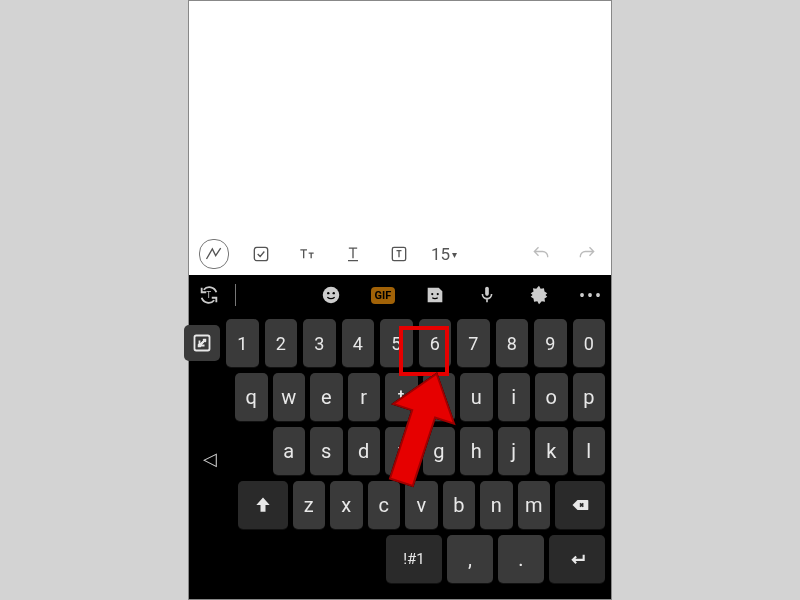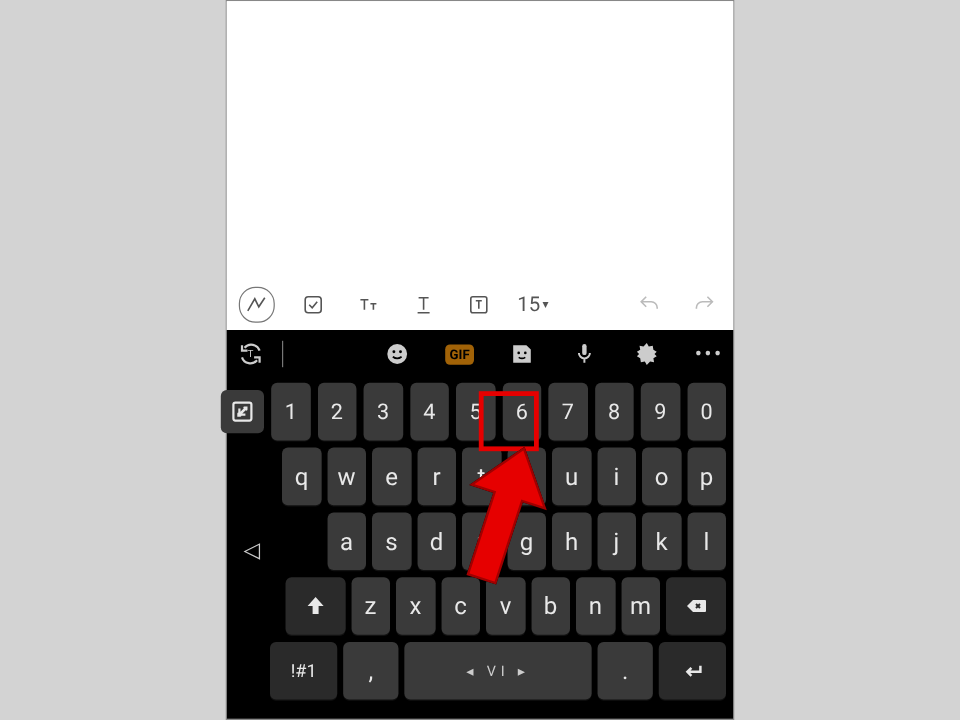--- a/index.html
+++ b/index.html
@@ -210,23 +210,20 @@
             <svg width="24" height="20" viewBox="0 0 24 24" fill="#e8e8e8">
                 <path d="M21 6H9l-6 6 6 6h12a1 1 0 001-1V7a1 1 0 00-1-1z"></path>
                 <path d="M12 10l4 4M16 10l-4 4" stroke="#2a2a2a" stroke-width="2"></path>
               </svg>
           </div>
         </div>
 
         <div class="row" style="max-width:380px;">
           <div class="key fn">!#1</div>
           <div class="key comma">,</div>
-          <div class="key space">
-            <span class="space-label">◂ <span>VI</span> ▸</span>
-          </div>
           <div class="key dot">.</div>
           <div class="key enter">
             <svg width="24" height="20" viewBox="0 0 24 24" fill="none" stroke="#e8e8e8" stroke-width="2.5">
                 <path d="M20 7v6H7M11 9l-4 4 4 4"></path>
               </svg>
           </div>
         </div>
 
       </div>
     </div>

